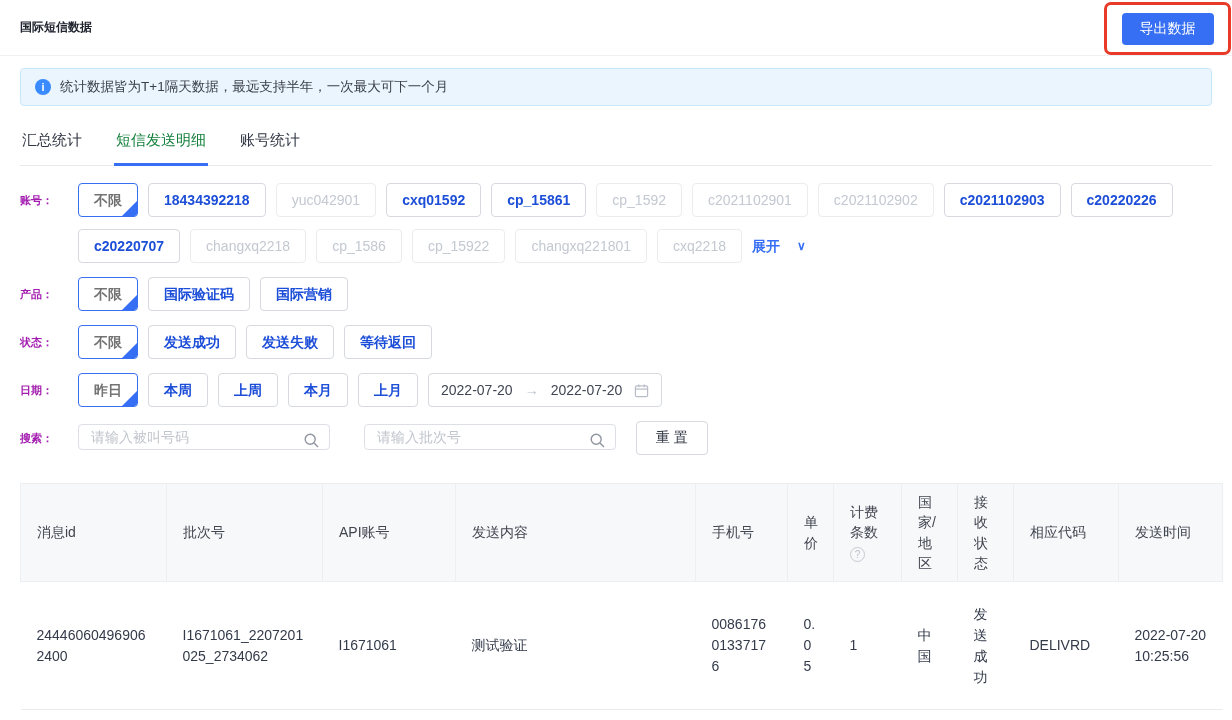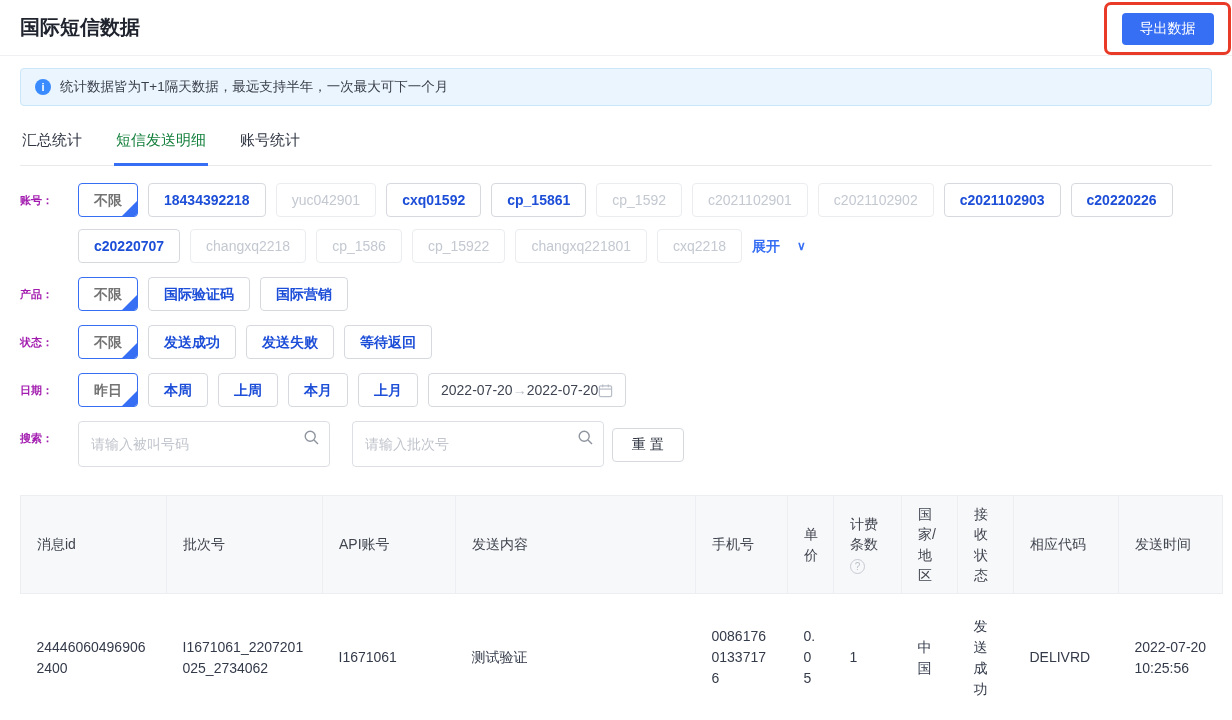--- a/index.html
+++ b/index.html
@@ -13,21 +13,21 @@
 
   
   .page-header {
     position: relative;
     height: 56px;
     border-bottom: 1px solid #f0f0f2;
     display: flex;
     align-items: center;
     padding: 0 20px;
   }
-  .page-title { font-size: 20px; font-weight: 700; color: #20242e; }
+  .page-title { font-size: 12px; font-weight: 700; color: #20242e; }
   .annotation {
     position: absolute;
     top: 2px;
     right: 1px;
     width: 127px;
     height: 53px;
     border: 3px solid #e83a27;
     border-radius: 7px;
     display: flex;
     align-items: center;
@@ -122,29 +122,29 @@
   .expand-link {
     color: #366ef4; line-height: 34px; margin-bottom: 12px;
     cursor: pointer; display: inline-flex; align-items: center; gap: 17px; font-weight: bold;
   }
   .expand-chevron { font-style: normal; font-size: 12px; }
 
   .date-range {
     display: inline-flex; align-items: center;
     height: 34px; margin-bottom: 12px;
     border: 1px solid #d6d9de; border-radius: 4px;
-    padding: 0 12px; 
+    padding: 0 12px; gap: 12px;
     color: #3f4552; cursor: pointer;
   }
   .date-arrow { color: #b8bdc7; font-style: normal; }
   .cal-icon { display: inline-flex; }
 
   .search-field {
     position: relative; display: inline-block;
-    width: 252px; height: 46px; margin-right: 18px;
+    width: 252px; height: 26px; margin-right: 30px;
   }
   .search-field input {
     width: 100%; height: 100%;
     border: 1px solid #dcdfe4; border-radius: 4px;
     padding: 0 34px 0 12px;
     font-size: 14px; font-family: inherit; color: #333a49;
     outline: none;
   }
   .search-field input::placeholder { color: #c0c4cc; }
   .search-icon {

